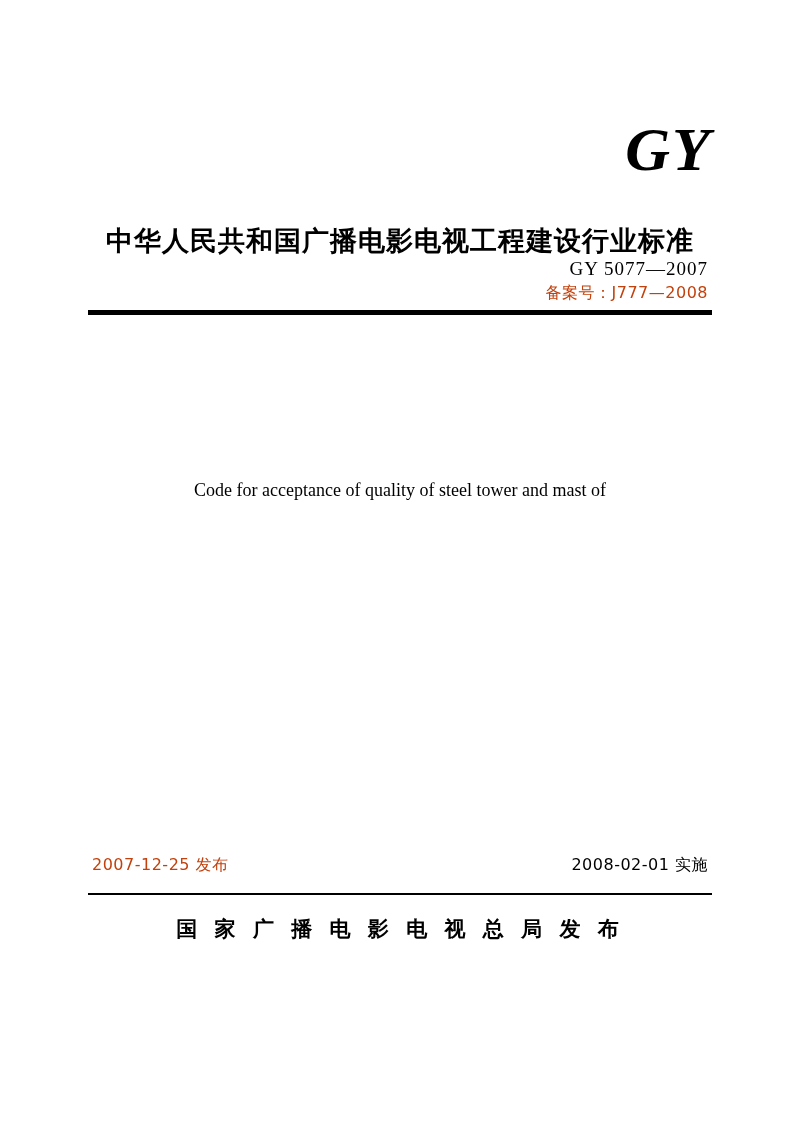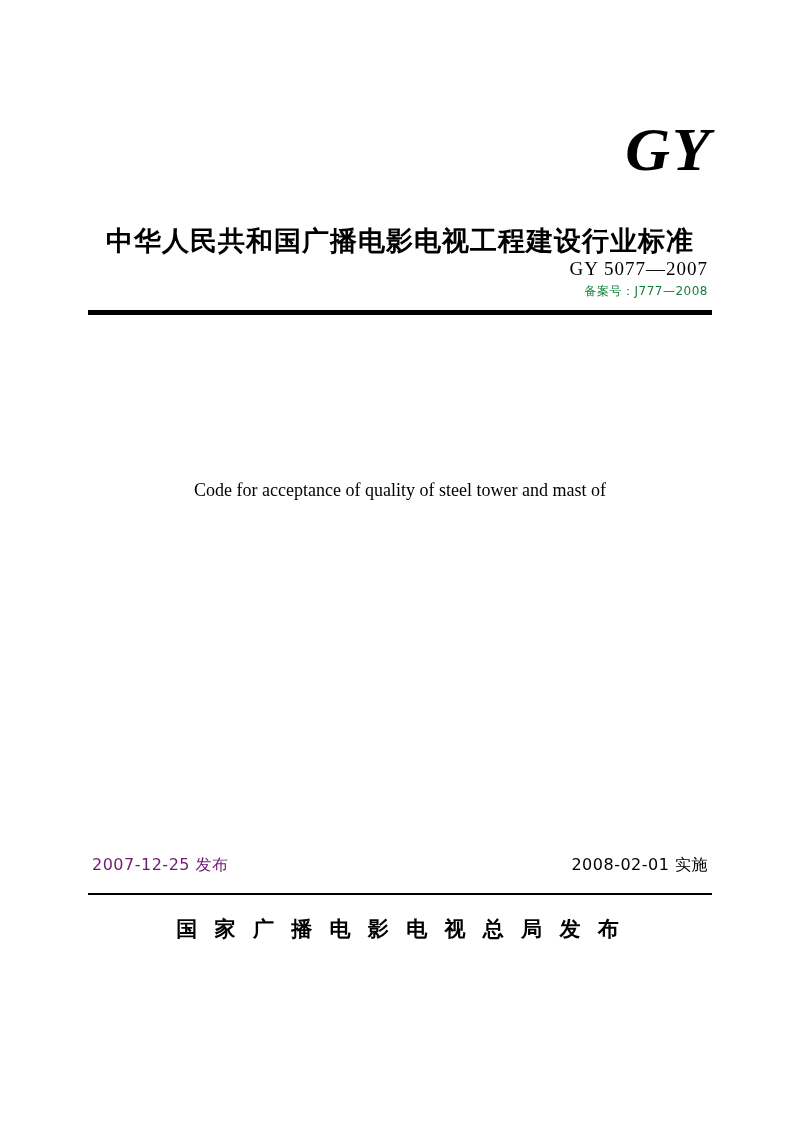--- a/index.html
+++ b/index.html
@@ -66,23 +66,23 @@
     font-size: 19px;
     letter-spacing: 1px;
     color: #000;
     text-align: right;
   }
   .record-number {
     position: absolute;
     right: 4px;
     top: 283px;
     font-family: "DejaVu Sans", sans-serif;
-    font-size: 12px;
+    font-size: 16px;
     letter-spacing: 0.5px;
-    color: #15803d;
+    color: #c2410c;
   }
   .rule-thick {
     position: absolute;
     left: 0;
     top: 310px;
     width: 624px;
     height: 5px;
     background: #000;
   }
 
@@ -129,21 +129,21 @@
     width: 624px;
     height: 24px;
   }
   .date-issue {
     position: absolute;
     left: 4px;
     top: 0;
     font-family: "DejaVu Sans", sans-serif;
     font-size: 16px;
     letter-spacing: 0.5px;
-    color: #701a75;
+    color: #c2410c;
   }
   .date-effective {
     position: absolute;
     right: 4px;
     top: 0;
     font-family: "DejaVu Sans", sans-serif;
     font-size: 16px;
     letter-spacing: 0.5px;
     color: #000;
   }

